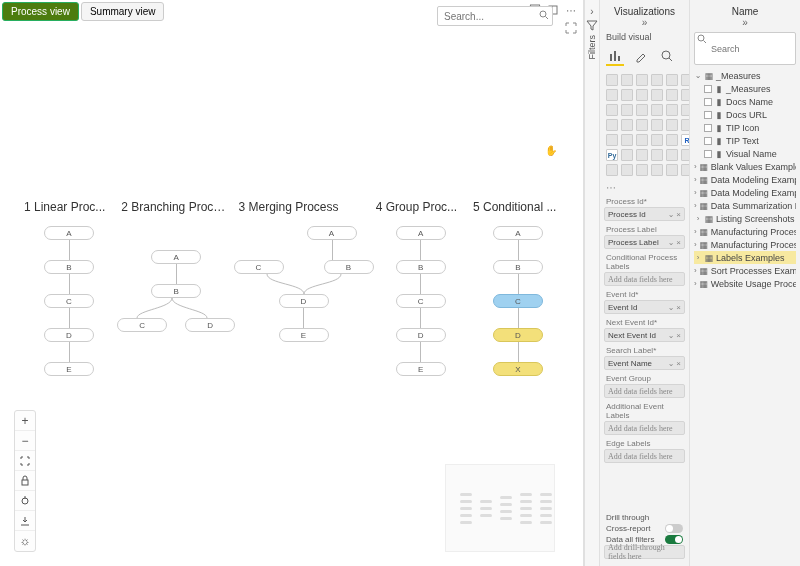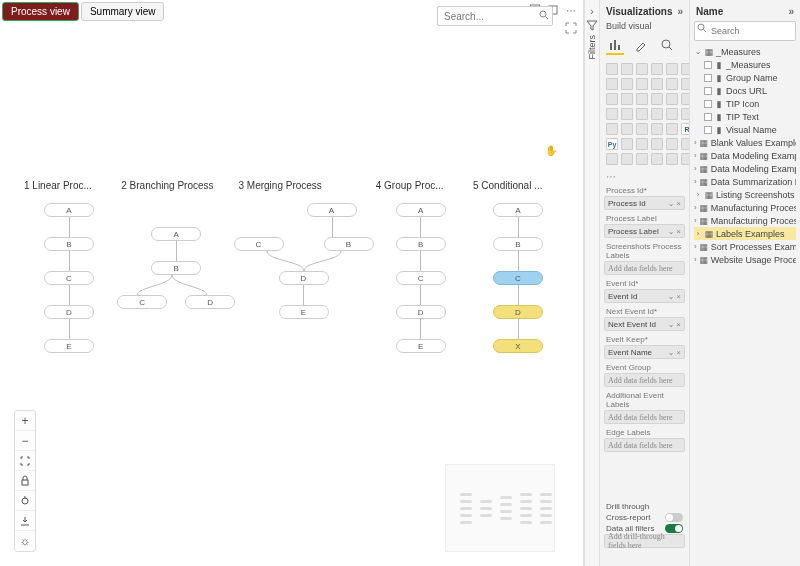--- a/index.html
+++ b/index.html
@@ -1,32 +1,32 @@
 <!DOCTYPE html>
 <html><head>
 <meta charset="utf-8">
 <style>
   * { box-sizing: border-box; margin: 0; padding: 0; }
   html, body { width: 800px; height: 566px; font-family: "Segoe UI", Arial, sans-serif; font-size: 10px; background: #fff; overflow: hidden; }
   .root { display: flex; width: 800px; height: 566px; }
   .canvas { flex: 1; position: relative; background: #fff; border-right: 1px solid #e0e0e0; }
   .tabs { position: absolute; top: 2px; left: 2px; display: flex; gap: 0; }
   .tab { padding: 3px 8px; font-size: 10px; border: 1px solid #ccc; border-radius: 3px; margin-right: 2px; background: #f5f5f5; cursor: pointer; }
-  .tab.active { background: #7f1d1d; color: #fff; border-color: #27ae60; }
+  .tab.active { background: #4d7c0f; color: #fff; border-color: #27ae60; }
   .top-right { position: absolute; top: 4px; right: 6px; display: flex; align-items: center; gap: 6px; }
   .top-right .icon-btn { width: 12px; height: 12px; display:flex; align-items:center; justify-content:center; color:#666; }
   .search-box { position: absolute; top: 6px; right: 30px; width: 144px; padding-left: 28px; }
   .search-box input { width: 100%; height: 20px; border: 1px solid #ccc; border-radius: 2px; padding: 2px 18px 2px 6px; font-size: 10px; }
   .search-box .mag { position: absolute; right: 4px; top: 4px; color:#888; }
   .canvas-expand { position:absolute; top:22px; right:6px; color:#888; }
   .cursor-hand { position:absolute; top:145px; left:545px; color:#aaa; }
   
   .procs { position:absolute; top:180px; left:24px; right:20px; display:flex; justify-content:space-between; }
   .proc { display:flex; flex-direction:column; align-items:center; width:90px; }
-  .proc-title { font-size:10px; color:#333; margin-bottom:12px; align-self:flex-start; white-space:nowrap; overflow:hidden; text-overflow:ellipsis; width:100%; }
+  .proc-title { font-size:12px; color:#333; margin-bottom:12px; align-self:flex-start; white-space:nowrap; overflow:hidden; text-overflow:ellipsis; width:100%;margin-top:20px; }
   .proc .col { display:flex; flex-direction:column; align-items:center; gap:0; }
   .node { width:50px; height:14px; border:1px solid #ccc; border-radius:7px; background:#fff; font-size:8px; display:flex; align-items:center; justify-content:center; color:#555; }
   .node.blue { background:#9fd1f0; border-color:#7fb8dc; }
   .node.yellow { background:#f3e07a; border-color:#d9c65a; }
   .link { width:1px; height:20px; background:#bbb; }
   .split-row { display:flex; gap:18px; }
   .split-link { position:relative; width:100%; height:20px; }
   .split-link svg, .merge-link svg { position:absolute; top:0; left:0; }
   .merge-link { position:relative; width:100%; height:20px; }
   .proc3-upper { display:flex; gap:40px; }
@@ -37,21 +37,21 @@
   
   .minimap { position:absolute; bottom:14px; right:28px; width:110px; height:88px; border:1px solid #eee; background:#fafafa; padding:20px 14px; display:flex; gap:8px; align-items:center; }
   .minimap .mm-col { display:flex; flex-direction:column; gap:4px; }
   .minimap .mm-dash { width:12px; height:3px; background:#ddd; border-radius:2px; }
   
   .filters-rail { width:16px; background:#f6f6f6; border-left:1px solid #e0e0e0; border-right:1px solid #e0e0e0; display:flex; flex-direction:column; align-items:center; padding-top:6px; gap:4px; }
   .filters-rail .fr-icon { width:10px;height:10px;color:#666; }
   .filters-rail .fr-label { writing-mode:vertical-rl; font-size:9px; color:#555; transform:rotate(180deg); }
   
   .viz { width:90px; background:#f3f3f3; border-right:1px solid #e0e0e0; padding:4px 4px; overflow:hidden; display:flex; flex-direction:column; }
-  .pane-header { display:flex; justify-content:space-between; align-items:center; font-size:10px; font-weight:700; color:#333; padding:2px 2px 4px; }
+  .pane-header { display:flex; justify-content:space-between; align-items:center; font-size:10px; font-weight:400; color:#333; padding:2px 2px 4px;flex-direction:column; }
   .chev { font-size:10px; color:#666; cursor:pointer; }
   .sub-label { font-size:9px; color:#555; padding:0 2px 4px; }
   .mode-row { display:flex; gap:8px; justify-content:flex-start; padding:2px 2px 6px; }
   .mode-row .mbtn { width:18px; height:18px; display:flex; align-items:center; justify-content:center; border-bottom:2px solid transparent; color:#555; }
   .mode-row .mbtn.sel { border-bottom:2px solid #f2c80f; }
   .viz-grid { display:grid; grid-template-columns:repeat(6,12px); gap:3px 3px; padding:2px; }
   .viz-grid .vcell { width:12px; height:12px; background:#e4e4e4; border:1px solid #ccc; border-radius:1px; display:flex; align-items:center; justify-content:center; font-size:7px; color:#666; overflow:hidden; }
   .viz-grid .vcell.py { background:#fff; color:#306998; font-weight:bold; }
   .viz-grid .vcell.r { background:#fff; color:#2060c0; font-weight:bold; }
   .fields { flex:1; overflow-y:auto; font-size:9px; color:#555; }
@@ -63,21 +63,21 @@
   .field-slot .ctrls { display:flex; gap:2px; color:#888; font-size:8px; }
   .drill-row { display:flex; justify-content:space-between; align-items:center; font-size:8px; color:#555; padding:1px 2px; }
   .toggle { width:18px; height:9px; border-radius:5px; background:#ccc; position:relative; }
   .toggle.on { background:#1a7a3f; }
   .toggle .knob { position:absolute; top:1px; width:7px; height:7px; border-radius:50%; background:#fff; }
   .toggle.off .knob { left:1px; }
   .toggle.on .knob { right:1px; }
   
   .data { width:110px; background:#f3f3f3; padding:4px 4px; overflow:hidden; }
   .data .search-wrap { position:relative; margin-bottom:4px; }
-  .data .search-wrap input { width:100%; height:20px; border:1px solid #ccc; border-radius:2px; padding:1px 4px 1px 16px; font-size:9px; background:#fff; }
+  .data .search-wrap input { width:100%; height:33px; border:1px solid #ccc; border-radius:2px; padding:1px 4px 1px 16px; font-size:9px; background:#fff; }
   .data .search-wrap .mag { position:absolute; left:3px; top:2px; color:#888; }
   .tree { font-size:9px; color:#444; }
   .tree-row { display:flex; align-items:center; gap:2px; height:13px; white-space:nowrap; overflow:hidden; }
   .tree-row .tw { width:8px; display:inline-flex; justify-content:center; color:#777; font-size:8px; }
   .tree-row .cb { width:8px; height:8px; border:1px solid #aaa; background:#fff; flex-shrink:0; }
   .tree-row .ico { width:10px; height:10px; display:inline-flex; align-items:center; justify-content:center; color:#666; flex-shrink:0; }
   .tree-row.depth1 { padding-left:10px; }
   .tree-row.hl { background:#f7e9a0; }
   svg { overflow:visible; }
 </style>
@@ -361,21 +361,21 @@
 
       <div class="field-title">Process Label</div>
       <div class="field-slot">
           <span>Process Label</span>
           <span class="ctrls">
             <span>⌄</span>
             <span>×</span>
           </span>
         </div>
 
-      <div class="field-title">Screenshots Process Labels</div>
+      <div class="field-title">Conditional Process Labels</div>
       <div class="field-slot placeholder">
           <span>Add data fields here</span>
         </div>
 
       <div class="field-title req">Event Id</div>
       <div class="field-slot">
           <span>Event Id</span>
           <span class="ctrls">
             <span>⌄</span>
             <span>×</span>
@@ -384,21 +384,21 @@
 
       <div class="field-title req">Next Event Id</div>
       <div class="field-slot">
           <span>Next Event Id</span>
           <span class="ctrls">
             <span>⌄</span>
             <span>×</span>
           </span>
         </div>
 
-      <div class="field-title req">Evelt Keep</div>
+      <div class="field-title req">Search Label</div>
       <div class="field-slot">
           <span>Event Name</span>
           <span class="ctrls">
             <span>⌄</span>
             <span>×</span>
           </span>
         </div>
 
       <div class="field-title">Event Group</div>
       <div class="field-slot placeholder">
@@ -453,21 +453,21 @@
           <span>_Measures</span>
         </div>
       <div class="tree-row depth1">
           <span class="cb"></span>
           <span class="ico">▮</span>
           <span>_Measures</span>
         </div>
       <div class="tree-row depth1">
           <span class="cb"></span>
           <span class="ico">▮</span>
-          <span>Group Name</span>
+          <span>Docs Name</span>
         </div>
       <div class="tree-row depth1">
           <span class="cb"></span>
           <span class="ico">▮</span>
           <span>Docs URL</span>
         </div>
       <div class="tree-row depth1">
           <span class="cb"></span>
           <span class="ico">▮</span>
           <span>TIP Icon</span>

